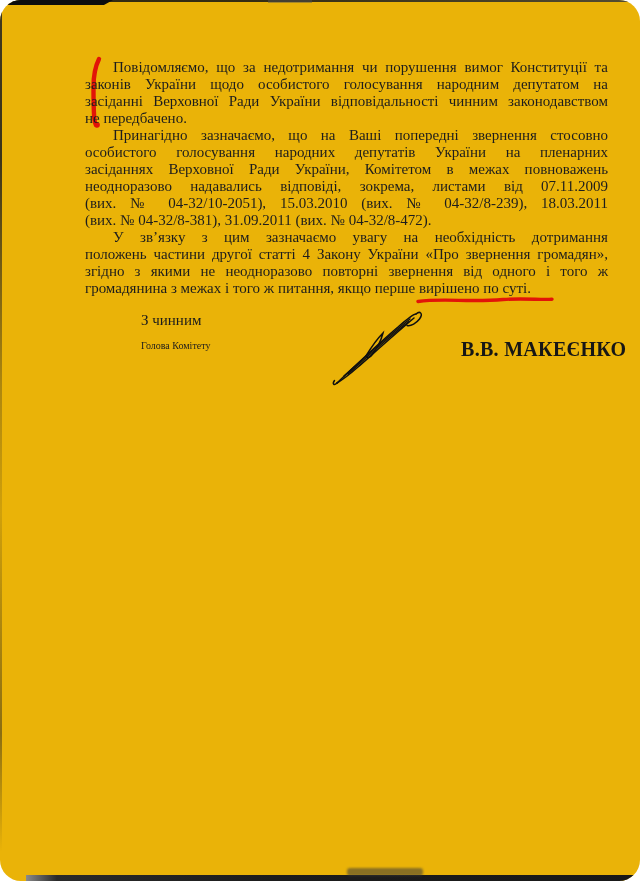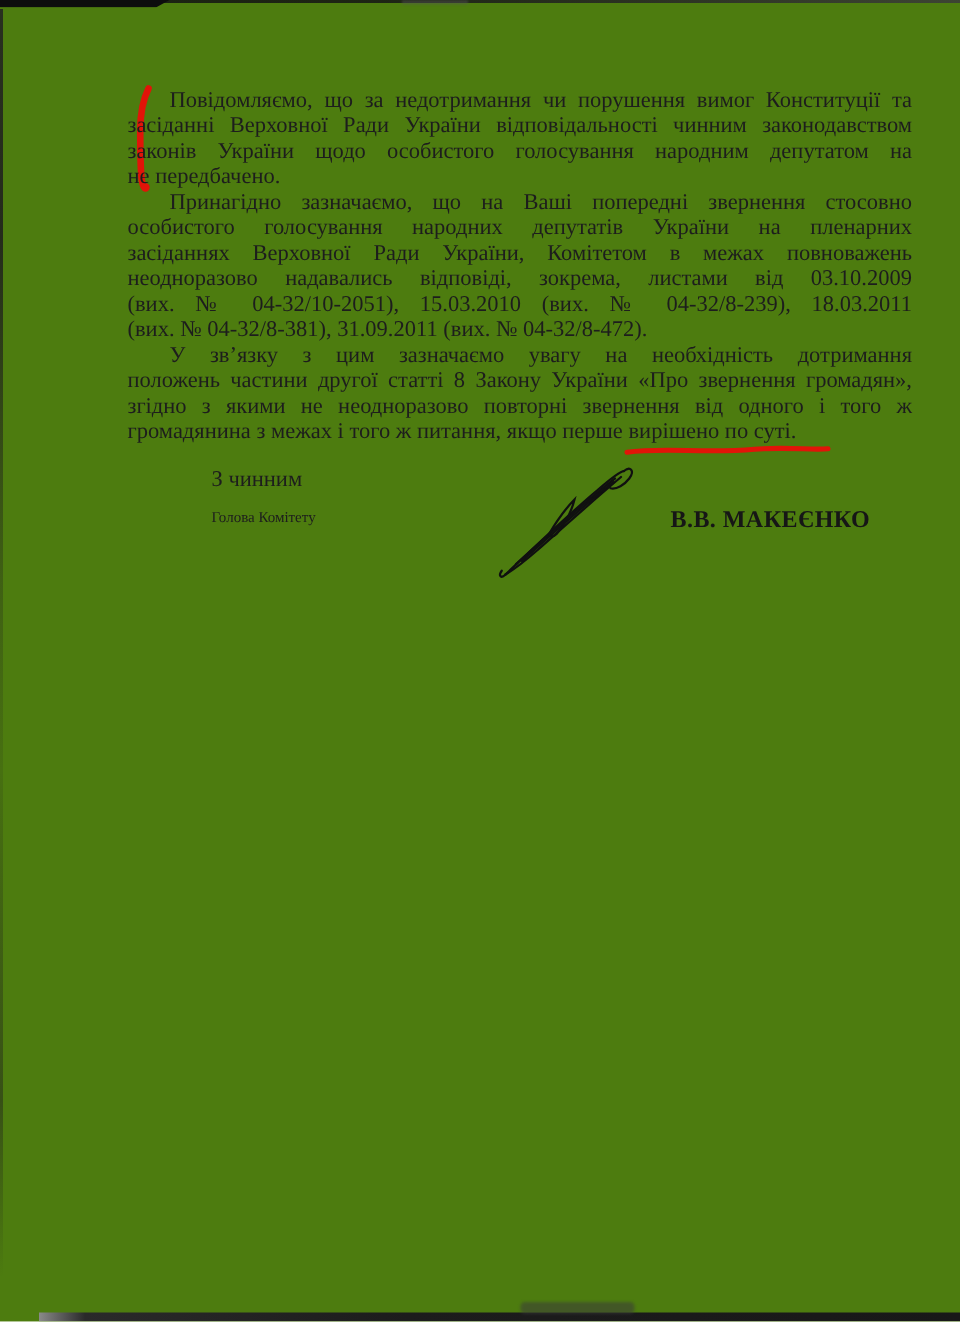--- a/index.html
+++ b/index.html
@@ -1,19 +1,20 @@
 <!DOCTYPE html>
 <html><head>
 <meta charset="utf-8">
 <style>
   html,body { margin:0; padding:0; background:#ffffff; }
   .page {
-    position:relative; width:640px; height:881px; background:#4d7c0f;
+    position:relative; width:640px; height:881px; background:#eab308;
     overflow:hidden; font-family:"Liberation Serif","DejaVu Serif",serif;
     color:#1d1d1d;
+    border-radius:21px;
   }
   
   .art-top-line { position:absolute; left:0; top:0; width:640px; height:2px;
     background:linear-gradient(90deg,#111 0%,#151515 40%,#2a2a2a 75%,#3a3a3a 100%);
     opacity:.85; }
   .art-top-bar { position:absolute; left:0; top:0; width:113px; height:5px;
     background:#0d0d0d; clip-path:polygon(0 0,100% 0,92% 100%,0 100%); }
   .art-top-speck { position:absolute; left:268px; top:0; width:44px; height:3px;
     background:#555; opacity:.45; filter:blur(.6px); }
   .art-left-line { position:absolute; left:0; top:6px; width:2px; height:846px;
@@ -31,21 +32,21 @@
   .tline { height:17px; line-height:17px; font-size:15px;
     text-align:justify; text-align-last:justify; white-space:nowrap; }
   .tline.lastline { text-align:right; text-align-last:left; }
   .tline.indent { padding-left:28px; }
   .ru-wrap { position:relative; display:inline-block; }
   .ru-svg { position:absolute; left:-4px; bottom:-8px; width:calc(100% + 28px);
     height:10px; overflow:visible; }
   
   .regards { position:absolute; left:141px; top:312px; font-size:15px; }
   .sig-title { position:absolute; left:141px; top:340px; font-size:10px; }
-  .sig-name { position:absolute; left:447px; top:338px; font-size:16px;
+  .sig-name { position:absolute; left:461px; top:338px; font-size:20px;
     font-weight:700; letter-spacing:.3px; color:#161616; }
   .sig-stroke { position:absolute; left:330px; top:306px; width:100px; height:82px; }
 </style>
 </head>
 <body>
 
 <div class="page">
 
   <div class="art-top-line"></div>
   <div class="art-top-bar"></div>
@@ -54,33 +55,33 @@
   <div class="art-bottom-strip"></div>
   <div class="art-bottom-smudge"></div>
 
   <svg class="red-mark" viewBox="0 0 18 80">
     <path d="M11,5 C7,13 5.5,21 5.5,33 C5.5,47 5.5,58 6.5,66 C7.2,70.5 8.2,72 9.2,70.5" fill="none" stroke="#e21408" stroke-width="4.4" stroke-linecap="round"></path>
     <circle cx="9" cy="71" r="2.8" fill="#e21408"></circle>
   </svg>
 
   <div class="textblock">
     <div class="tline indent">Повідомляємо, що за недотримання чи порушення вимог Конституції та</div>
+    <div class="tline">законів України щодо особистого голосування народним депутатом на</div>
     <div class="tline">засіданні Верховної Ради України відповідальності чинним законодавством</div>
-    <div class="tline">законів України щодо особистого голосування народним депутатом на</div>
     <div class="tline lastline">не передбачено.</div>
 
     <div class="tline indent">Принагідно зазначаємо, що на Ваші попередні звернення стосовно</div>
     <div class="tline">особистого голосування народних депутатів України на пленарних</div>
     <div class="tline">засіданнях Верховної Ради України, Комітетом в межах повноважень</div>
-    <div class="tline">неодноразово надавались відповіді, зокрема, листами від 03.10.2009</div>
+    <div class="tline">неодноразово надавались відповіді, зокрема, листами від 07.11.2009</div>
     <div class="tline">(вих. № 04-32/10-2051), 15.03.2010 (вих. № 04-32/8-239), 18.03.2011</div>
     <div class="tline lastline">(вих. № 04-32/8-381), 31.09.2011 (вих. № 04-32/8-472).</div>
 
     <div class="tline indent">У зв’язку з цим зазначаємо увагу на необхідність дотримання</div>
-    <div class="tline">положень частини другої статті 8 Закону України «Про звернення громадян»,</div>
+    <div class="tline">положень частини другої статті 4 Закону України «Про звернення громадян»,</div>
     <div class="tline">згідно з якими не неодноразово повторні звернення від одного і того ж</div>
     <div class="tline lastline">
       <span>громадянина з межах і того ж питання, якщо перше </span><span class="ru-wrap"><span>вирішено по суті.</span><svg class="ru-svg" viewBox="0 0 140 10" preserveAspectRatio="none">
             <path d="M3,6.5 C28,3 55,7.5 88,4.5 C110,2.8 126,5.2 137,4.2" fill="none" stroke="#e21408" stroke-width="3.4" stroke-linecap="round"></path>
           </svg></span>
     </div>
   </div>
 
   <div class="regards">З чинним</div>
   <div class="sig-title">Голова Комітету</div>

